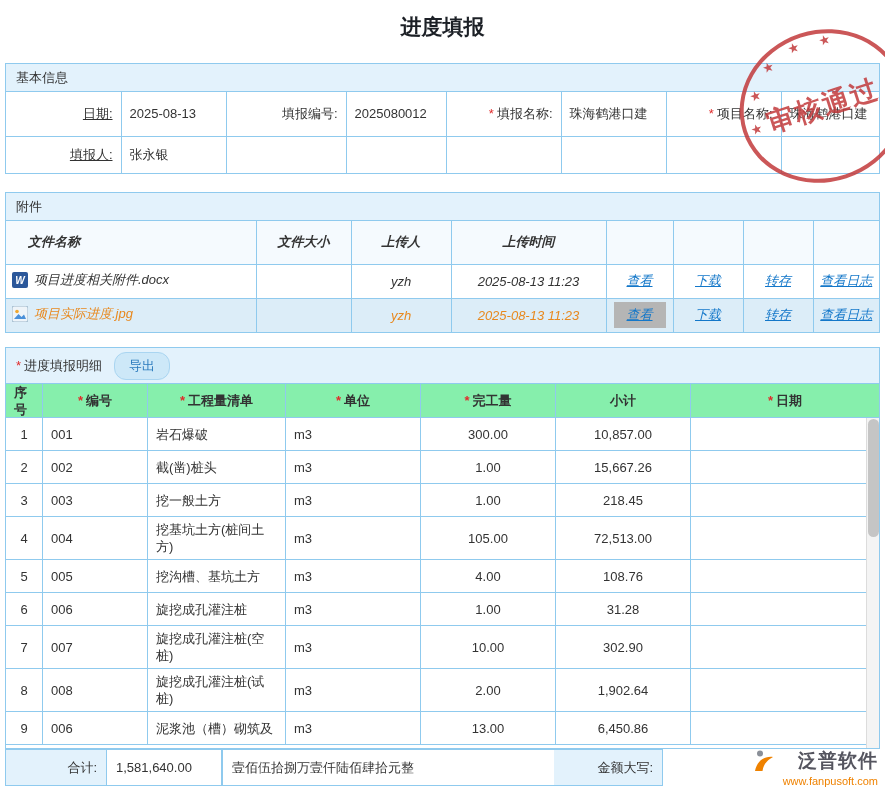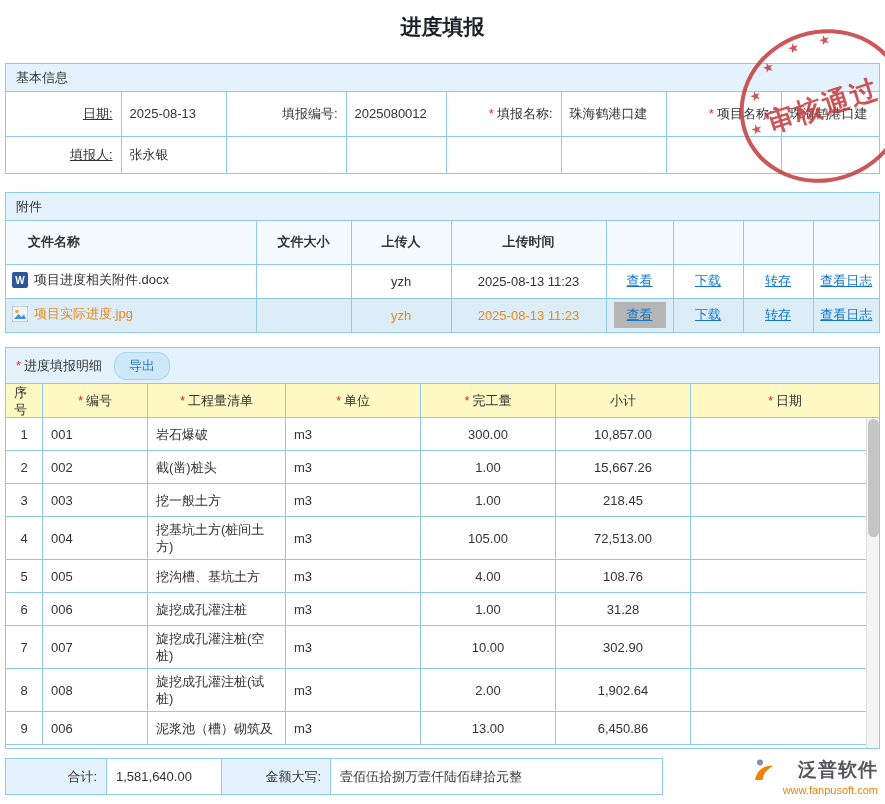--- a/index.html
+++ b/index.html
@@ -21,58 +21,58 @@
   .st1 { left: 8px;  top: 70px; }
   .st2 { left: 17px; top: 38px; }
   .st3 { left: 38px; top: 15px; }
   .st4 { left: 68px; top: 4px; }
   .st5 { left: 100px; top: 6px; }
 
   
   .panel { border: 1px solid #8fcaee; background: #fff; }
   .p1 { margin-bottom: 18px; }
   .p2 { margin-bottom: 14px; }
-  .p3 { margin-bottom: 9px; }
+  .p3 { }
   .panel-header { background: #e3f2fc; border-bottom: 1px solid #8fcaee; height: 28px; display: flex; align-items: center; padding: 0 10px; color: #333; }
 
   .req { color: #e02b2b; margin-right: 3px; }
 
   
   .info-table { width: 100%; border-collapse: collapse; table-layout: fixed; }
   .info-table td { border: 1px solid #8fcaee; background: #fff; padding: 2px 8px; }
   .info-table td:first-child { border-left: none; text-decoration: underline; }
   .info-table td:last-child { border-right: none; }
   .info-table tr:last-child td { border-bottom: none; }
   .info-table tr:first-child td { border-top: none; height: 44px; }
   .info-table tr:nth-child(2) td { height: 37px; }
   .info-table td.lbl { text-align: right; }
   .info-table td.val { text-align: left; }
 
   
-  .att-table { width: 100%; border-collapse: collapse; table-layout: fixed; }
+  .att-table { width: 100%; border-collapse: collapse; table-layout: fixed; font-style: italic; }
   .att-table th, .att-table td { border: 1px solid #8fcaee; padding: 2px 6px; }
   .att-table th:first-child, .att-table td:first-child { border-left: none; }
   .att-table th:last-child, .att-table td:last-child { border-right: none; }
   .att-table th { border-top: none; height: 43px; background: #f5fafe; font-weight: bold; text-align: center; color: #333; }
   .att-table th.t-left { text-align: left; padding-left: 22px; }
   .att-table td { height: 34px; text-align: center; }
   .att-table td.t-left { text-align: left; }
   .att-table tr:last-child td { border-bottom: none; }
   .file-cell { display: inline-flex; align-items: center; gap: 6px; }
   .file-icon { flex: 0 0 auto; }
   tr.selected td { background: #dcedf8; }
   tr.selected .row-text, tr.selected td.orange { color: #e8891f; }
   .link { color: #1377c9; text-decoration: underline; cursor: pointer; }
   .pressed { background: #b5b5b5; display: inline-block; padding: 4px 13px; }
 
   
   .detail-bar { background: #e3f2fc; border-bottom: 1px solid #8fcaee; height: 36px; display: flex; align-items: center; gap: 12px; padding: 0 10px; }
   .export-btn { background: #cde8f8; color: #2b7bbd; border: 1px solid #a9d5f1; border-radius: 12px; padding: 4px 14px; font-size: 13px; cursor: pointer; font-family: inherit; }
 
-  .dt-header { display: flex; height: 34px; background: #fef9c3; border-bottom: 1px solid #8fcaee; font-weight: normal; }
+  .dt-header { display: flex; height: 34px; background: #86efac; border-bottom: 1px solid #8fcaee; font-weight: bold; }
   .dt-header .dt-cell { justify-content: center; }
   .dt-cell { border-right: 1px solid #8fcaee; padding: 4px 8px; display: flex; align-items: center; line-height: 17px; }
   .c0 { width: 37px;  flex: 0 0 37px;  justify-content: center; }
   .c1 { width: 105px; flex: 0 0 105px; }
   .c2 { width: 138px; flex: 0 0 138px; }
   .c3 { width: 135px; flex: 0 0 135px; }
   .c4 { width: 135px; flex: 0 0 135px; justify-content: center; }
   .c5 { width: 135px; flex: 0 0 135px; justify-content: center; }
   .c6 { flex: 1 1 auto; border-right: none; }
   .dt-body { position: relative; height: 330px; overflow: hidden; background: #fff; }
@@ -480,22 +480,22 @@
             <span></span>
           </div>
         </div>
       </div>
   </section>
 
   <div class="bottom">
     <div class="f-table">
       <div class="f-cell f-lbl">合计:</div>
       <div class="f-cell f-val">1,581,640.00</div>
+      <div class="f-cell f-val2">壹佰伍拾捌万壹仟陆佰肆拾元整</div>
       <div class="f-cell f-lbl2">金额大写:</div>
-      <div class="f-cell f-val2">壹佰伍拾捌万壹仟陆佰肆拾元整</div>
     </div>
     <div class="logo">
       <div class="logo-top">
         <svg width="22" height="24" viewBox="0 0 22 24">
           <circle cx="8" cy="4.5" r="3" fill="#8a8f98"></circle>
           <path d="M3 22 C5 12 12 7 21 8 C15.5 11 11.5 15 10.5 22 Z" fill="#ef8200"></path>
         </svg>
         <span class="logo-name">泛普软件</span>
       </div>
       <div class="logo-url">www.fanpusoft.com</div>

